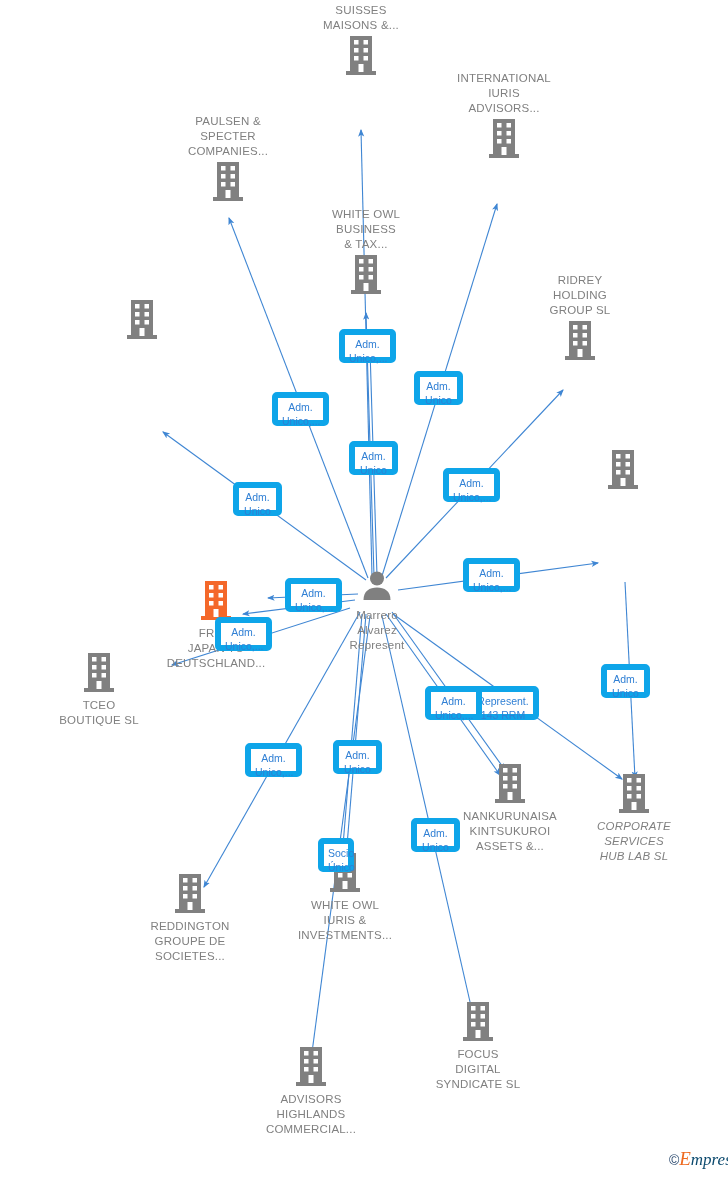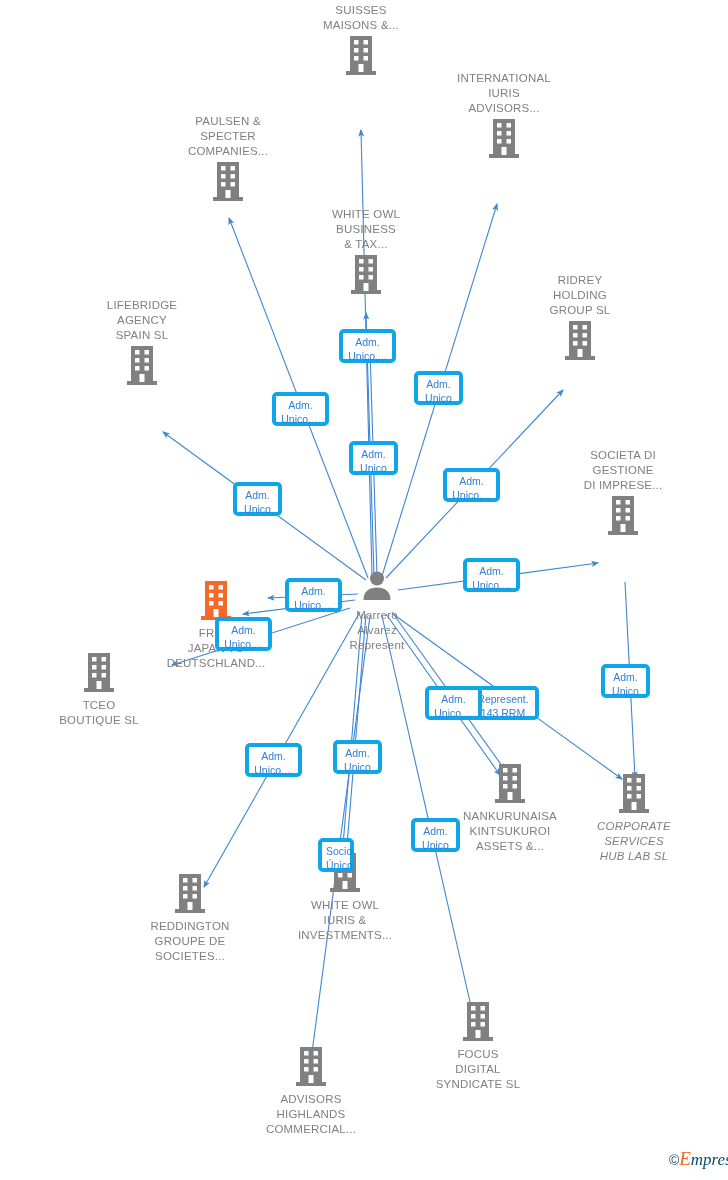--- a/index.html
+++ b/index.html
@@ -52,21 +52,21 @@
   .node.caption-above .caption {
     order: 1;
   }
   .node.caption-above .icon-wrap {
     order: 2;
   }
   .edge-label {
     position: absolute;
     box-sizing: border-box;
     background: #ffffff;
-    border: 4px solid #0ea5e9;
+    border: 6px solid #0ea5e9;
     border-radius: 5px;
     color: #2f7fd4;
     font-size: 10.5px;
     line-height: 13.5px;
     text-align: center;
     padding: 3px 4px 3px 4px;
     white-space: pre-line;
     font-family: "Liberation Sans", sans-serif;
   }
   .watermark {
@@ -203,39 +203,33 @@
             <rect x="10" y="6" width="4.5" height="4.5" fill="#ffffff"></rect>
             <rect x="19.5" y="6" width="4.5" height="4.5" fill="#ffffff"></rect>
             <rect x="10" y="14" width="4.5" height="4.5" fill="#ffffff"></rect>
             <rect x="19.5" y="14" width="4.5" height="4.5" fill="#ffffff"></rect>
             <rect x="10" y="22" width="4.5" height="4.5" fill="#ffffff"></rect>
             <rect x="19.5" y="22" width="4.5" height="4.5" fill="#ffffff"></rect>
             <rect x="14.5" y="30" width="5" height="8" fill="#ffffff"></rect>
           </svg></span>
       </div>
       <div class="node caption-above" style="left: 142px; top: 298px;">
-        <span class="caption">LIFEBRIDGE
-AGENCY
-SPAIN  SL</span>
         <span class="icon-wrap"><svg viewBox="0 0 34 42" width="34" height="42" xmlns="http://www.w3.org/2000/svg">
             <rect x="6" y="2" width="22" height="36" fill="#808080"></rect>
             <rect x="2" y="37" width="30" height="4" fill="#808080"></rect>
             <rect x="10" y="6" width="4.5" height="4.5" fill="#ffffff"></rect>
             <rect x="19.5" y="6" width="4.5" height="4.5" fill="#ffffff"></rect>
             <rect x="10" y="14" width="4.5" height="4.5" fill="#ffffff"></rect>
             <rect x="19.5" y="14" width="4.5" height="4.5" fill="#ffffff"></rect>
             <rect x="10" y="22" width="4.5" height="4.5" fill="#ffffff"></rect>
             <rect x="19.5" y="22" width="4.5" height="4.5" fill="#ffffff"></rect>
             <rect x="14.5" y="30" width="5" height="8" fill="#ffffff"></rect>
           </svg></span>
       </div>
       <div class="node caption-above" style="left: 623px; top: 448px;">
-        <span class="caption">SOCIETA DI
-GESTIONE
-DI IMPRESE...</span>
         <span class="icon-wrap"><svg viewBox="0 0 34 42" width="34" height="42" xmlns="http://www.w3.org/2000/svg">
             <rect x="6" y="2" width="22" height="36" fill="#808080"></rect>
             <rect x="2" y="37" width="30" height="4" fill="#808080"></rect>
             <rect x="10" y="6" width="4.5" height="4.5" fill="#ffffff"></rect>
             <rect x="19.5" y="6" width="4.5" height="4.5" fill="#ffffff"></rect>
             <rect x="10" y="14" width="4.5" height="4.5" fill="#ffffff"></rect>
             <rect x="19.5" y="14" width="4.5" height="4.5" fill="#ffffff"></rect>
             <rect x="10" y="22" width="4.5" height="4.5" fill="#ffffff"></rect>
             <rect x="19.5" y="22" width="4.5" height="4.5" fill="#ffffff"></rect>
             <rect x="14.5" y="30" width="5" height="8" fill="#ffffff"></rect>

